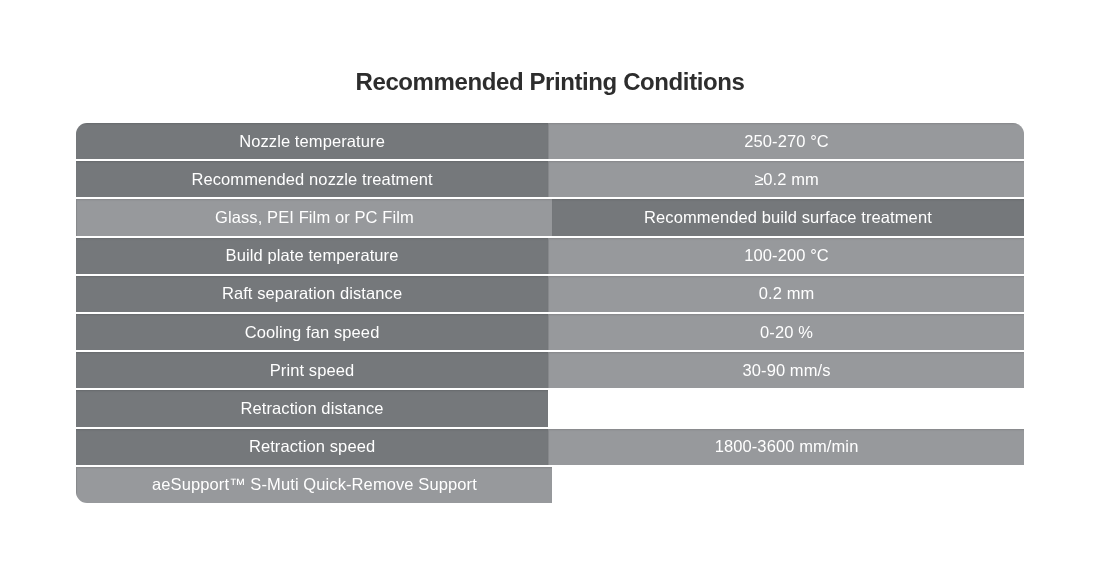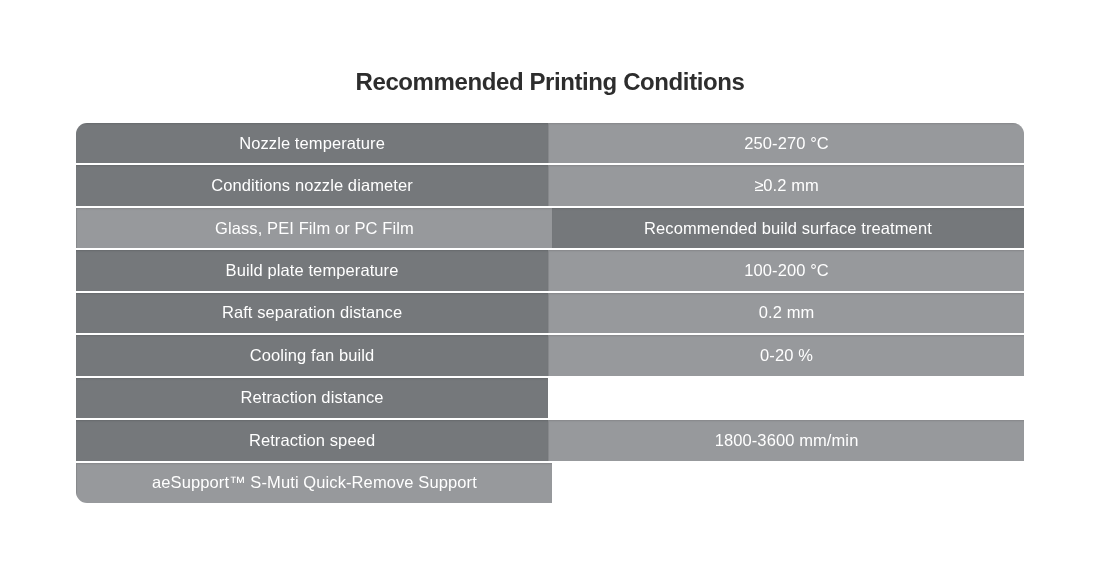--- a/index.html
+++ b/index.html
@@ -68,38 +68,42 @@
 <body>
 
 <h1 class="page-title">Recommended Printing Conditions</h1>
 
 <div class="spec-table">
   <div class="spec-row">
     <div class="spec-cell label">Nozzle temperature</div>
     <div class="spec-cell value">250-270 °C</div>
   </div>
   <div class="spec-row">
-    <div class="spec-cell label">Conditions nozzle diameter</div>
+    <div class="spec-cell label">Recommended nozzle treatment</div>
     <div class="spec-cell value">≥0.2 mm</div>
   </div>
   <div class="spec-row">
     <div class="spec-cell value">Glass, PEI Film or PC Film</div>
     <div class="spec-cell label">Recommended build surface treatment</div>
   </div>
   <div class="spec-row">
     <div class="spec-cell label">Build plate temperature</div>
     <div class="spec-cell value">100-200 °C</div>
   </div>
   <div class="spec-row">
     <div class="spec-cell label">Raft separation distance</div>
     <div class="spec-cell value">0.2 mm</div>
   </div>
   <div class="spec-row">
-    <div class="spec-cell label">Cooling fan build</div>
+    <div class="spec-cell label">Cooling fan speed</div>
     <div class="spec-cell value">0-20 %</div>
+  </div>
+  <div class="spec-row">
+    <div class="spec-cell label">Print speed</div>
+    <div class="spec-cell value">30-90 mm/s</div>
   </div>
   <div class="spec-row">
     <div class="spec-cell label">Retraction distance</div>
   </div>
   <div class="spec-row">
     <div class="spec-cell label">Retraction speed</div>
     <div class="spec-cell value">1800-3600 mm/min</div>
   </div>
   <div class="spec-row">
     <div class="spec-cell value">aeSupport™ S-Muti Quick-Remove Support</div>

